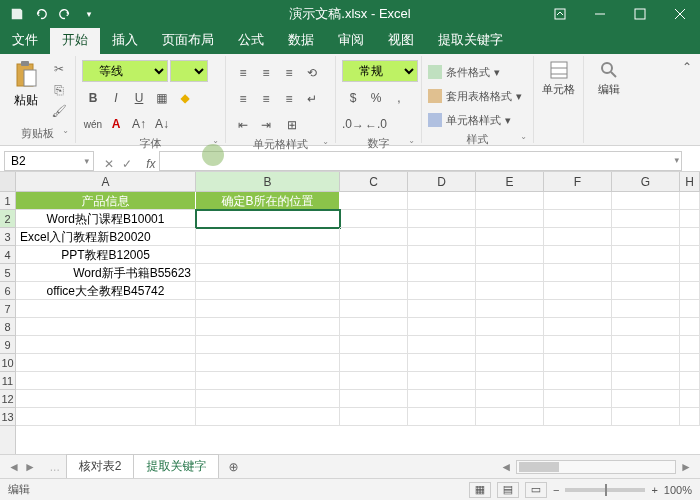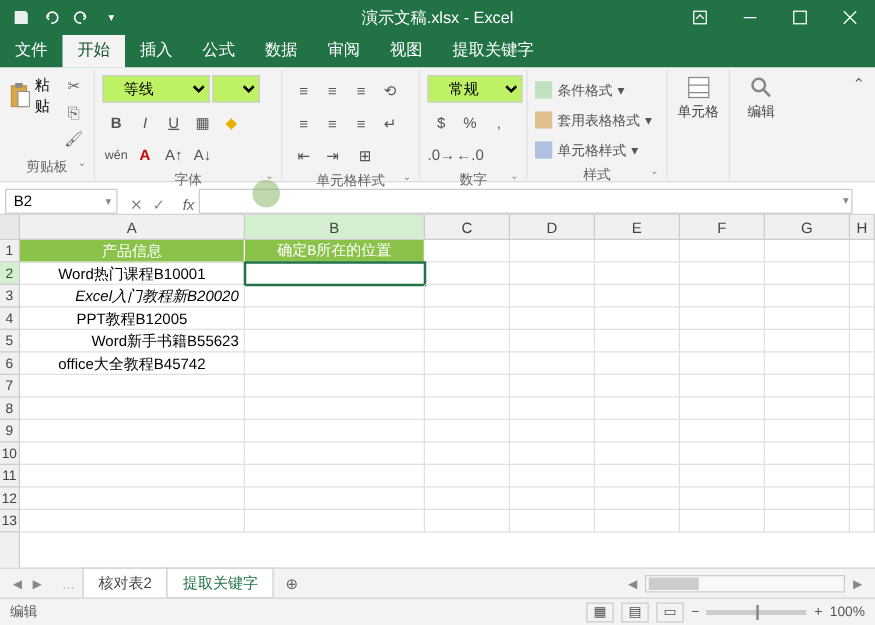--- a/index.html
+++ b/index.html
@@ -14,21 +14,21 @@
 .winbtn svg{width:12px;height:12px}
 .tabs{height:26px;background:#217346;display:flex;align-items:flex-end;color:#fff;font-size:13px}
 .tab{padding:4px 12px 5px;cursor:pointer}
 .tab.active{background:#f3f3f3;color:#14532d}
 .tab-right{margin-left:auto;display:flex}
 .ribbon{height:92px;background:#f3f3f3;border-bottom:1px solid #d4d4d4;display:flex;padding:2px 0}
 .group{display:flex;flex-direction:column;padding:0 6px;border-right:1px solid #e0e0e0}
 .group-body{flex:1;display:flex;align-items:flex-start;gap:3px;padding-top:4px}
 .group-label{font-size:11px;text-align:center;color:#666;padding:2px 0;position:relative}
 .group-label::after{content:"⌄";position:absolute;right:0;font-size:8px;color:#888}
-.paste-big{display:flex;flex-direction:row;align-items:center;width:40px;gap:2px}
+.paste-big{display:flex;flex-direction:column;align-items:center;width:40px;gap:2px}
 .paste-big svg{width:26px;height:30px}
 .mini-col{display:flex;flex-direction:column;gap:3px}
 .mini-btn{width:20px;height:18px;display:flex;align-items:center;justify-content:center;color:#666}
 .font-row{display:flex;gap:2px;align-items:center}
 .font-sel{border:1px solid #ccc;background:#bef264;height:22px;font-size:12px;padding:0 12px}
 .btn-row{display:flex;gap:1px;margin-top:3px}
 .rbtn{width:22px;height:20px;display:flex;align-items:center;justify-content:center;color:#555;font-size:12px;border:1px solid transparent}
 .rbtn-wide{width:28px}
 .big-btn{display:flex;flex-direction:column;align-items:center;width:44px;font-size:11px;color:#444;gap:2px}
 .big-btn svg{width:20px;height:20px}
@@ -118,20 +118,21 @@
           <line x1="11" y1="1" x2="1" y2="11"></line>
         </svg>
       </div>
   </div>
 </div>
 
 <div class="tabs">
   <div class="tab">文件</div>
   <div class="tab active">开始</div>
   <div class="tab">插入</div>
+  <div class="tab">页面布局</div>
   <div class="tab">公式</div>
   <div class="tab">数据</div>
   <div class="tab">审阅</div>
   <div class="tab">视图</div>
   <div class="tab">提取关键字</div>
 </div>
 
 <div class="ribbon">
   <div class="group">
     <div class="group-body">
@@ -307,40 +308,40 @@
         <div class="rowh">8</div>
         <div class="rowh">9</div>
         <div class="rowh">10</div>
         <div class="rowh">11</div>
         <div class="rowh">12</div>
         <div class="rowh">13</div>
       </div>
     <div class="cells" id="cells">
         <div class="crow">
           <div class="cell hdr" style="width: 180px;">产品信息</div>
-          <div class="cell hdr" style="width: 144px; font-family: Liberation Mono, monospace;">确定B所在的位置</div>
+          <div class="cell hdr" style="width: 144px;">确定B所在的位置</div>
           <div class="cell" style="width: 68px;"></div>
           <div class="cell" style="width: 68px;"></div>
           <div class="cell" style="width: 68px;"></div>
           <div class="cell" style="width: 68px;"></div>
           <div class="cell" style="width: 68px;"></div>
           <div class="cell" style="width: 20px;"></div>
         </div>
         <div class="crow">
           <div class="cell" style="width: 180px; text-align: center;">Word热门课程B10001</div>
           <div class="cell active" style="width: 144px;"></div>
           <div class="cell" style="width: 68px;"></div>
           <div class="cell" style="width: 68px;"></div>
           <div class="cell" style="width: 68px;"></div>
           <div class="cell" style="width: 68px;"></div>
           <div class="cell" style="width: 68px;"></div>
           <div class="cell" style="width: 20px;"></div>
         </div>
         <div class="crow">
-          <div class="cell" style="width: 180px; text-align: right; font-style: italic;">Excel入门教程新B20020</div>
+          <div class="cell" style="width: 180px; text-align: left;">Excel入门教程新B20020</div>
           <div class="cell" style="width: 144px;"></div>
           <div class="cell" style="width: 68px;"></div>
           <div class="cell" style="width: 68px;"></div>
           <div class="cell" style="width: 68px;"></div>
           <div class="cell" style="width: 68px;"></div>
           <div class="cell" style="width: 68px;"></div>
           <div class="cell" style="width: 20px;"></div>
         </div>
         <div class="crow">
           <div class="cell" style="width: 180px; text-align: center;">PPT教程B12005</div>

